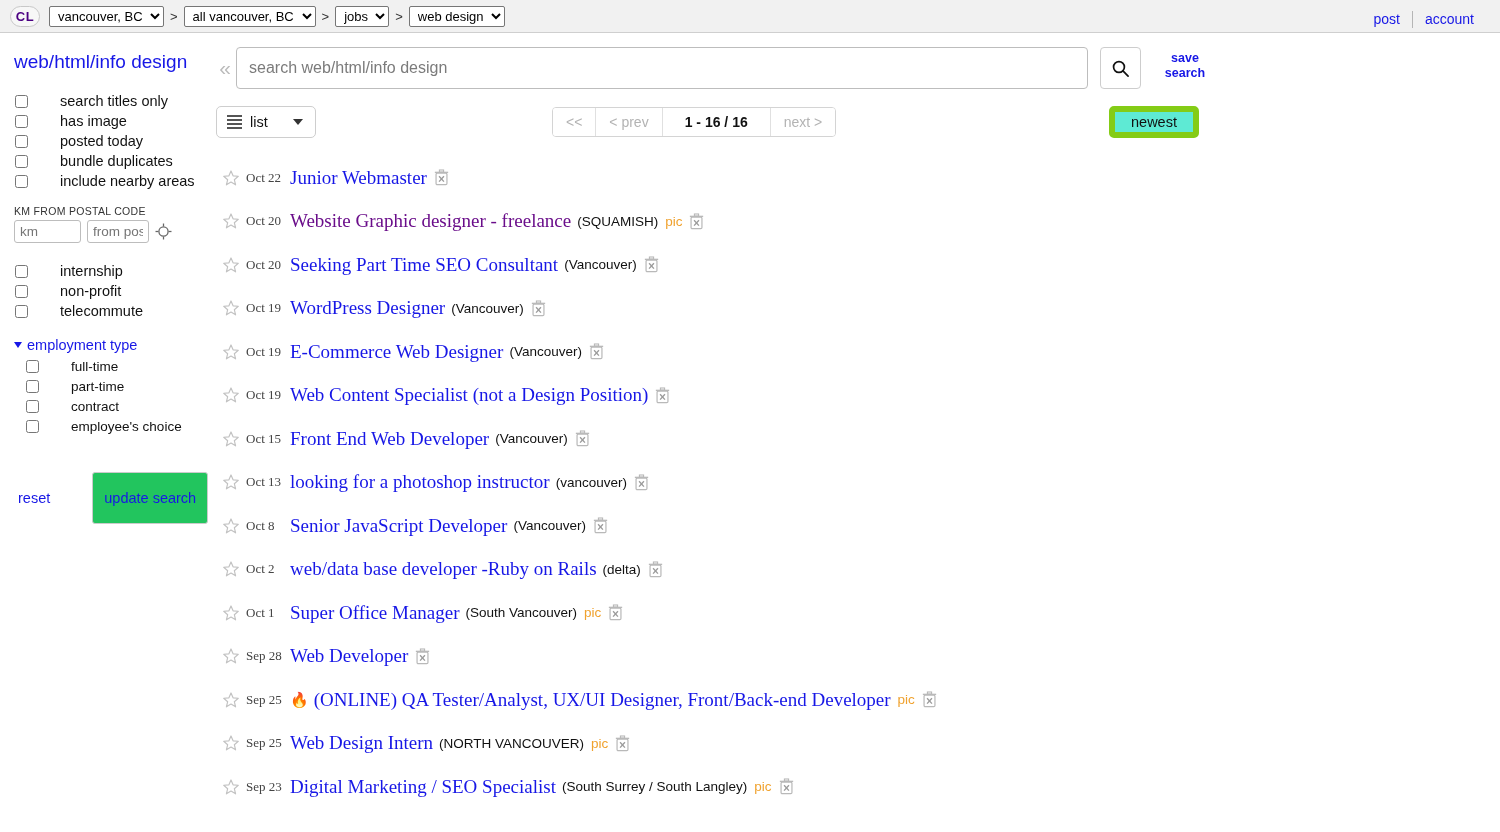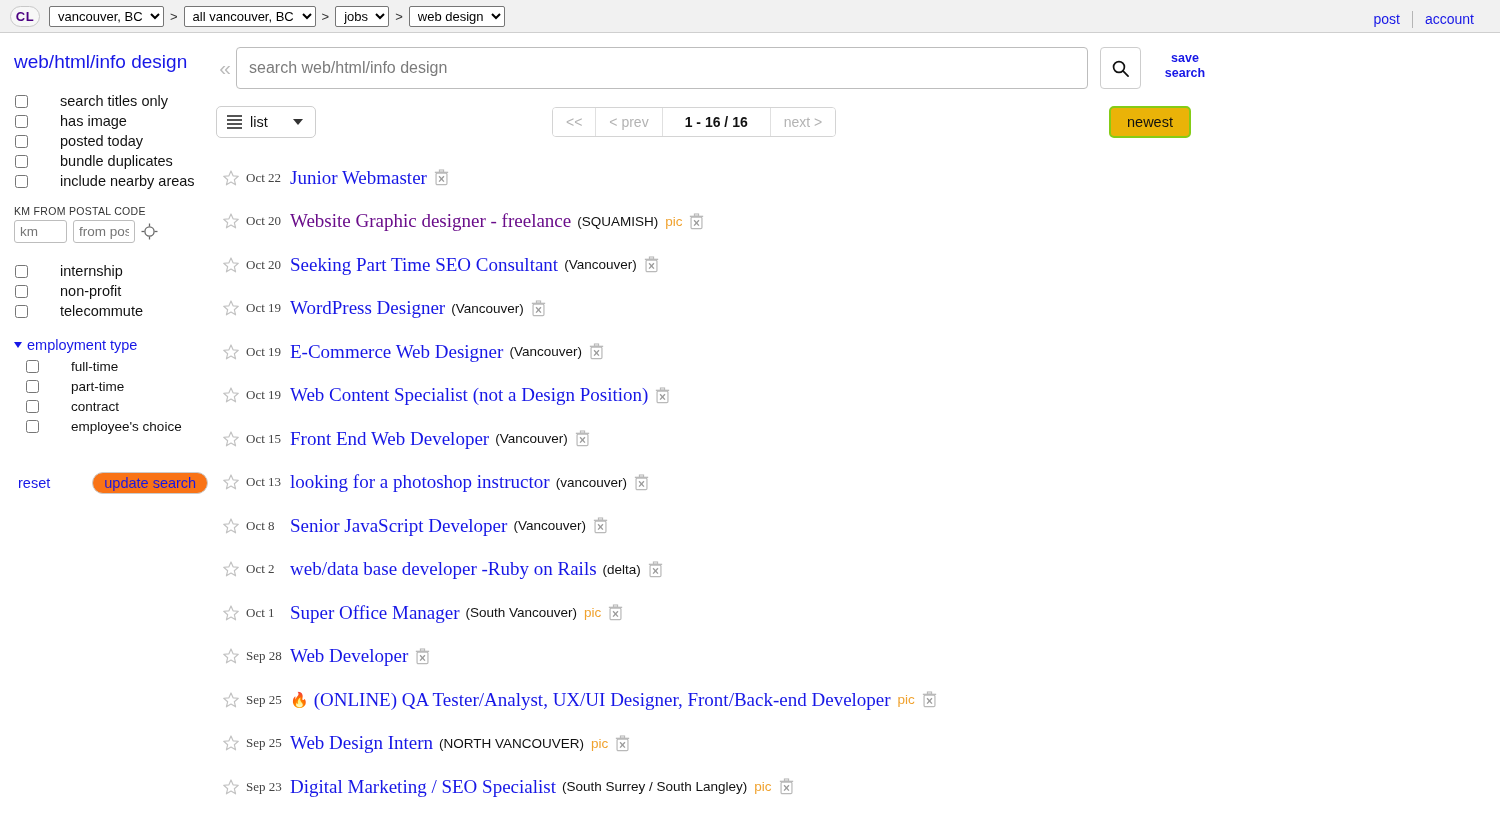--- a/index.html
+++ b/index.html
@@ -109,21 +109,21 @@
   #dist-row input {
     height: 23px;
     border: 1px solid #bdbdbd;
     border-radius: 3px;
     font-size: 13.5px;
     padding: 0 5px;
     font-family: "Liberation Sans", sans-serif;
     color: #444;
     background: #fff;
   }
-  #km-input { width: 53px; }
+  #km-input { width: 67px; }
   #postal-input { width: 62px; }
   #geo-icon { width: 17px; height: 17px; flex: 0 0 17px; }
   #emp-head {
     color: #1717e6;
     font-size: 14.5px;
     margin: 16px 0 3px 0;
     display: flex; align-items: center; gap: 5px;
     cursor: pointer;
   }
   .tri-down {
@@ -135,26 +135,26 @@
   }
   #side-actions {
     margin-top: 36px;
     display: flex; align-items: center; gap: 42px;
     padding-left: 4px;
   }
   #reset-link {
     color: #1717e6; font-size: 14.5px; text-decoration: none;
   }
   #update-btn {
-    background: #f97316;
+    background: #22c55e;
     border: 1px solid #cbcbcb;
-    border-radius: 12px;
+    border-radius: 3px;
     color: #1717e6;
     font-size: 14.5px;
-    padding: 2px 11px;
+    padding: 17px 11px;
     font-family: "Liberation Sans", sans-serif;
     cursor: pointer;
   }
 
   
   #main { flex: 1; padding: 14px 0 0 0; position: relative; }
 
   #searchrow { display: flex; align-items: flex-start; }
   #collapse-arrows {
     width: 22px;
@@ -248,23 +248,23 @@
     color: #b3b3b3;
     background: #fff;
   }
   #pager > div:last-child { border-right: none; }
   #pager .pg-count { color: #111; font-weight: 700; padding: 0 22px; }
 
   #sort-btn {
     position: absolute;
     left: 893px;
     height: 32px;
-    border: 2px solid #84cc16;
+    border: 6px solid #84cc16;
     border-radius: 5px;
-    background: #eab308;
+    background: #5eead4;
     font-size: 14.5px;
     padding: 0 16px;
     font-family: "Liberation Sans", sans-serif;
     color: #111;
     cursor: pointer;
   }
 
   
   #results { margin-top: 18px; padding-left: 8px; }
   .row {

